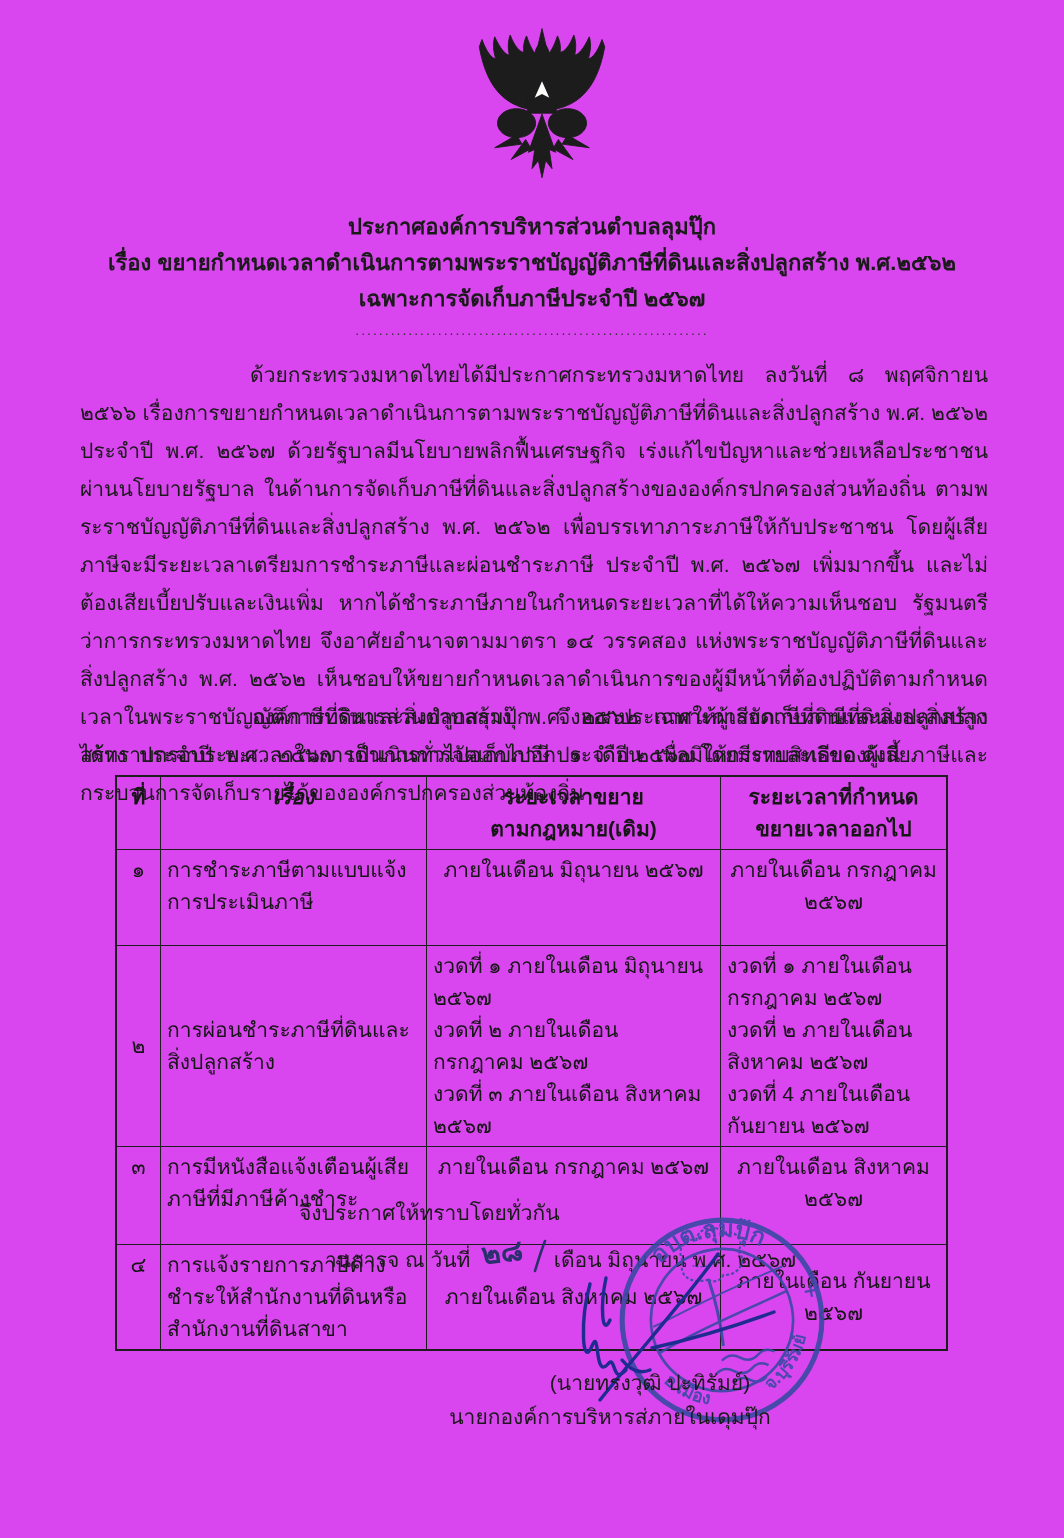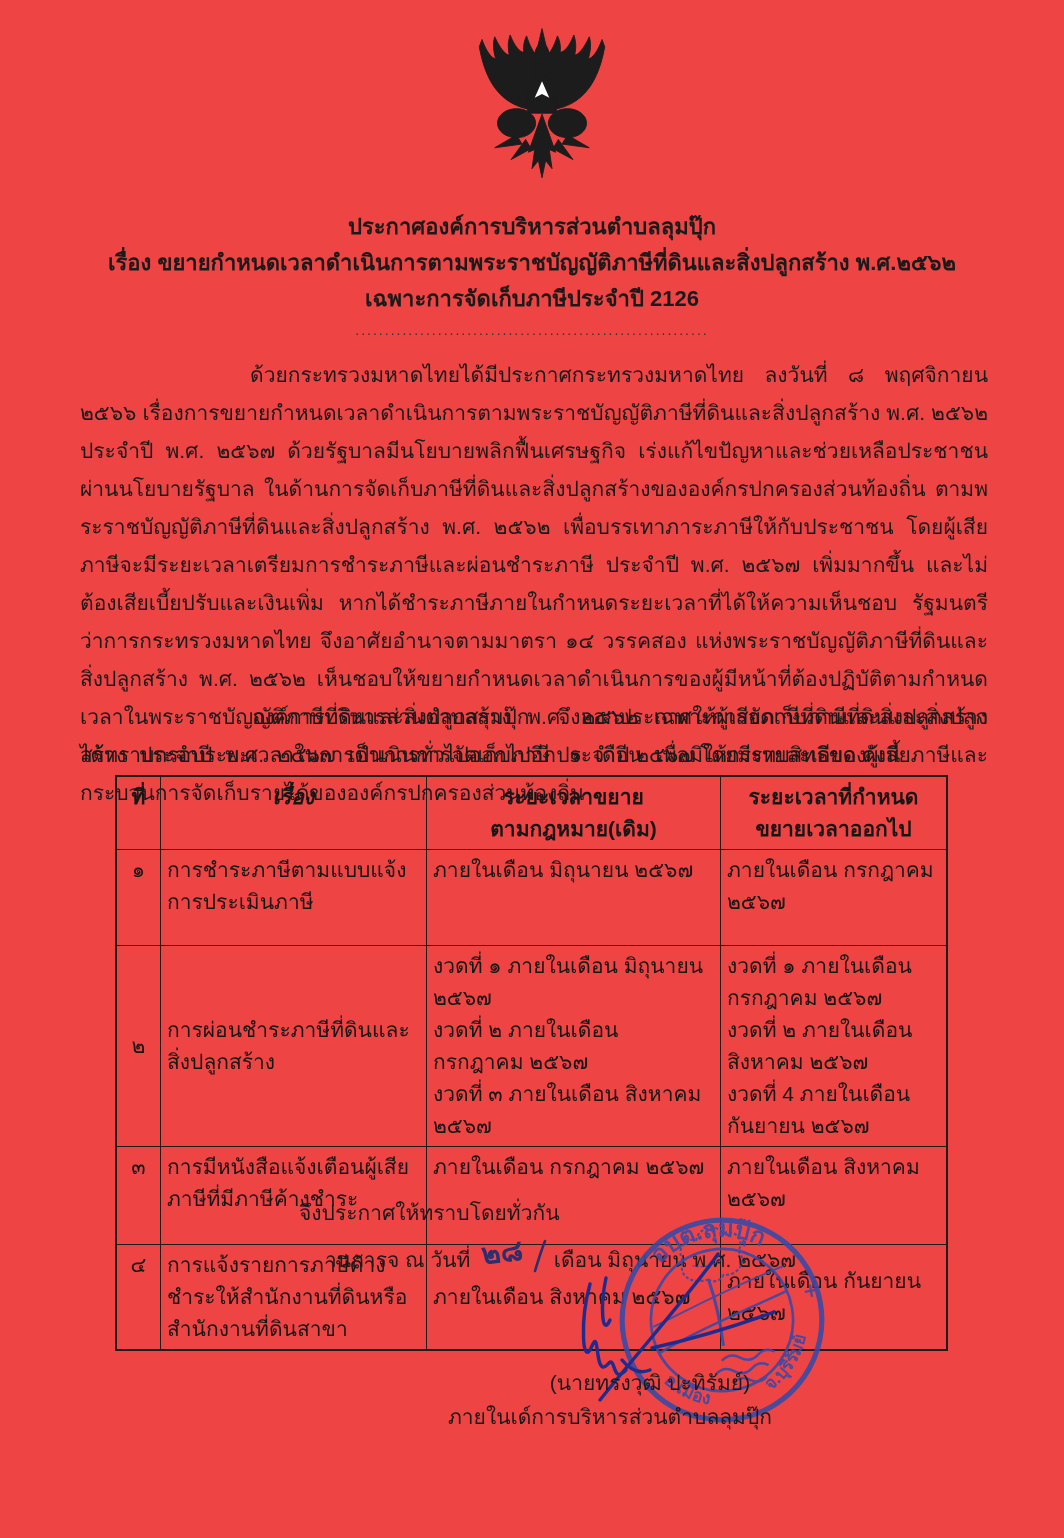--- a/index.html
+++ b/index.html
@@ -1,19 +1,19 @@
 <!DOCTYPE html>
 <html><head>
 <meta charset="utf-8">
 <style>
   html,body{margin:0;padding:0;background:#e8e8e8;}
   .page{
     position:relative;
     width:1064px;height:1538px;
-    background:#ef4444;
+    background:#d946ef;
     margin:0 auto;
     font-family:"Liberation Sans", sans-serif;
     color:#1a1a1a;
     overflow:hidden;
   }
   .abs{position:absolute;}
   .emblem{left:442px;top:14px;width:200px;height:182px;}
   .title-line{left:0;width:1064px;font-weight:bold;font-size:22px;line-height:30px;text-align:center;}
   .t1{top:212px;}
   .t2{top:248px;}
@@ -29,21 +29,21 @@
   }
   table.sched th, table.sched td{
     border:1.6px solid #1d1d1d;
     padding:4px 6px;
     vertical-align:top;
   }
   table.sched{border:2px solid #1d1d1d;}
   th.h{font-weight:bold;text-align:center;white-space:pre-line;height:62px;}
   td.no{text-align:center;width:31px;}
   td.subj{width:253px;text-align:left;padding-left:9px;margin-left:11px;}
-  td.per{width:281px;white-space:pre-line;}
+  td.per{width:281px;text-align:center;white-space:pre-line;}
   td.per-last{width:213px;}
   tr.mid td{vertical-align:middle;}
   td.batch{text-align:left;padding-left:13px;}
   .closing{top:1196px;left:255px;font-size:21px;margin-left:44px;}
   .dateline{top:1234px;left:325px;font-size:21px;white-space:nowrap;}
   .handwritten{
     display:inline-block;font-size:29px;font-weight:bold;color:#2a2f6e;
     transform:rotate(-7deg) translateY(-5px);margin:0 8px 0 12px;
   }
   .sig-name{top:1366px;left:470px;width:360px;text-align:center;font-size:21px;}
@@ -72,21 +72,21 @@
       <path d="M110,100 L95,142 L102,139 L99,160 L106,151 L110,170 L114,151 L121,160 L118,139 L125,142 Z"></path>
       <path d="M82,123 L58,137 L88,133 Z"></path>
       <path d="M138,123 L162,137 L132,133 Z"></path>
       <path d="M92,128 L76,150 L98,138 Z"></path>
       <path d="M128,128 L144,150 L122,138 Z"></path>
     </g>
   </svg>
 
   <div class="abs title-line t1">ประกาศองค์การบริหารส่วนตำบลลุมปุ๊ก</div>
   <div class="abs title-line t2">เรื่อง  ขยายกำหนดเวลาดำเนินการตามพระราชบัญญัติภาษีที่ดินและสิ่งปลูกสร้าง พ.ศ.๒๕๖๒</div>
-  <div class="abs title-line t3">เฉพาะการจัดเก็บภาษีประจำปี 2126</div>
+  <div class="abs title-line t3">เฉพาะการจัดเก็บภาษีประจำปี ๒๕๖๗</div>
   <div class="abs dots">............................................................</div>
 
   <div class="abs para p1">ด้วยกระทรวงมหาดไทยได้มีประกาศกระทรวงมหาดไทย ลงวันที่ ๘  พฤศจิกายน ๒๕๖๖ เรื่องการขยายกำหนดเวลาดำเนินการตามพระราชบัญญัติภาษีที่ดินและสิ่งปลูกสร้าง พ.ศ. ๒๕๖๒ ประจำปี พ.ศ. ๒๕๖๗ ด้วยรัฐบาลมีนโยบายพลิกฟื้นเศรษฐกิจ เร่งแก้ไขปัญหาและช่วยเหลือประชาชนผ่านนโยบายรัฐบาล ในด้านการจัดเก็บภาษีที่ดินและสิ่งปลูกสร้างขององค์กรปกครองส่วนท้องถิ่น ตามพระราชบัญญัติภาษีที่ดินและสิ่งปลูกสร้าง พ.ศ. ๒๕๖๒ เพื่อบรรเทาภาระภาษีให้กับประชาชน โดยผู้เสียภาษีจะมีระยะเวลาเตรียมการชำระภาษีและผ่อนชำระภาษี ประจำปี พ.ศ. ๒๕๖๗ เพิ่มมากขึ้น และไม่ต้องเสียเบี้ยปรับและเงินเพิ่ม หากได้ชำระภาษีภายในกำหนดระยะเวลาที่ได้ให้ความเห็นชอบ รัฐมนตรีว่าการกระทรวงมหาดไทย จึงอาศัยอำนาจตามมาตรา ๑๔ วรรคสอง แห่งพระราชบัญญัติภาษีที่ดินและสิ่งปลูกสร้าง พ.ศ. ๒๕๖๒ เห็นชอบให้ขยายกำหนดเวลาดำเนินการของผู้มีหน้าที่ต้องปฏิบัติตามกำหนดเวลาในพระราชบัญญัติภาษีที่ดินและสิ่งปลูกสร้าง พ.ศ. ๒๕๖๒ เฉพาะการจัดเก็บภาษีที่ดินและสิ่งปลูกสร้าง ประจำปี พ.ศ. ๒๕๖๗ เป็นการทั่วไปออกไปอีก ๑ เดือน เพื่อมิให้กระทบสิทธิของผู้เสียภาษีและกระบวนการจัดเก็บรายได้ขององค์กรปกครองส่วนท้องถิ่น</div>
   <div class="abs para p2">องค์การบริหารส่วนตำบลลุมปุ๊ก จึงออกประกาศให้ผู้เสียภาษีที่ดินและสิ่งปลูกสร้างได้ทราบกรอบระยะเวลาในการดำเนินการจัดเก็บภาษี ประจำปี ๒๕๖๗ โดยมีรายละเอียด ดังนี้</div>
 
   <table class="sched">
     <thead>
       <tr>
         <th class="h" style="width:31px;">ที่</th>
         <th class="h" style="width:253px;font-style:italic;">เรื่อง</th>
@@ -173,15 +173,15 @@
     <g stroke="#1e2b8f" stroke-width="3.4" fill="none" stroke-linecap="round">
       <path d="M158,12 C130,52 78,110 40,158"></path>
       <path d="M214,70 C176,84 128,98 92,106"></path>
       <path d="M30,42 C20,78 22,128 32,104 C40,84 34,138 48,122 C56,112 52,144 66,128"></path>
       <path d="M46,36 C40,64 42,96 50,78"></path>
       <path d="M62,118 C70,128 80,132 90,128"></path>
     </g>
   </svg>
 
   <div class="abs sig-name">(นายทรงวุฒิ  ปะทิรัมย์)</div>
-  <div class="abs sig-title">ภายในเด์การบริหารส่วนตำบลลุมปุ๊ก</div>
+  <div class="abs sig-title">นายกองค์การบริหารส่ภายในเดุมปุ๊ก</div>
 
 </div>
 
 </body></html>

